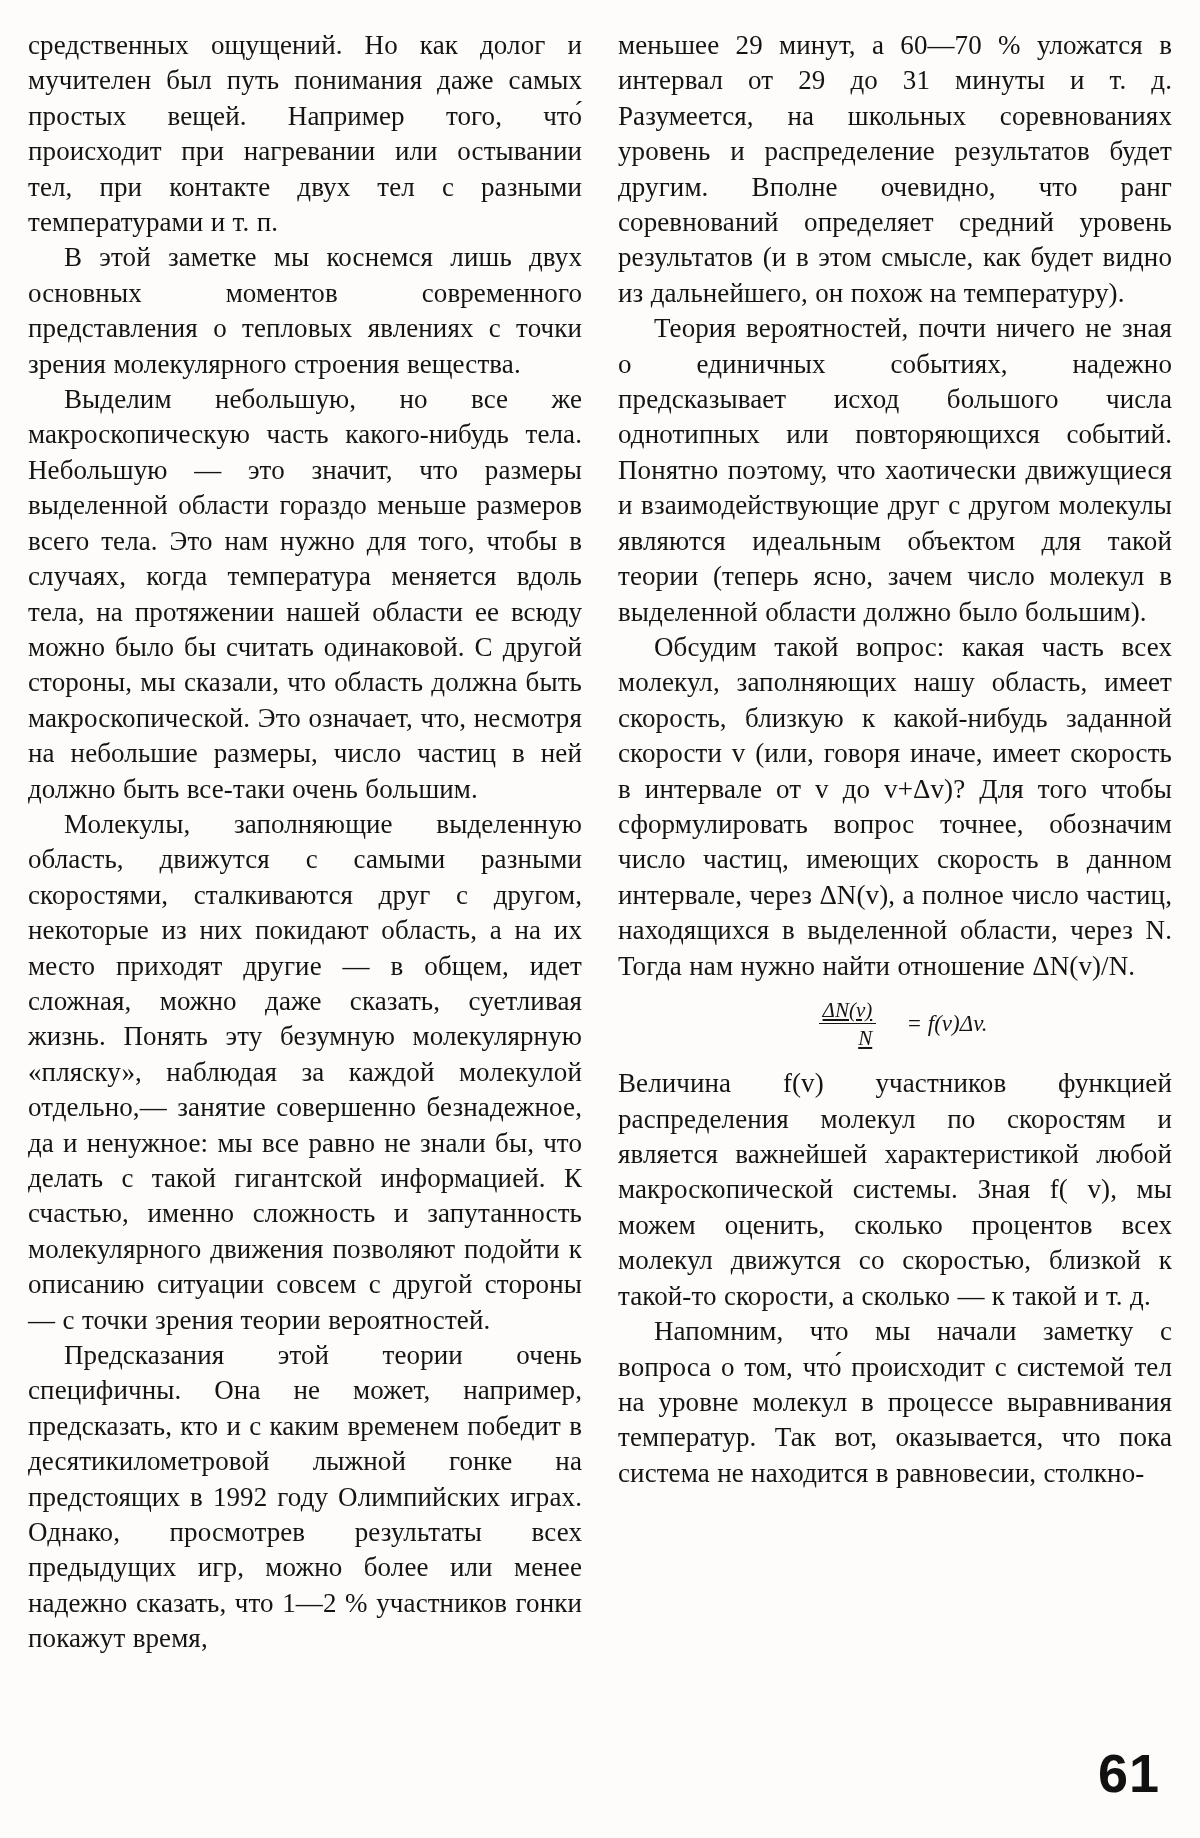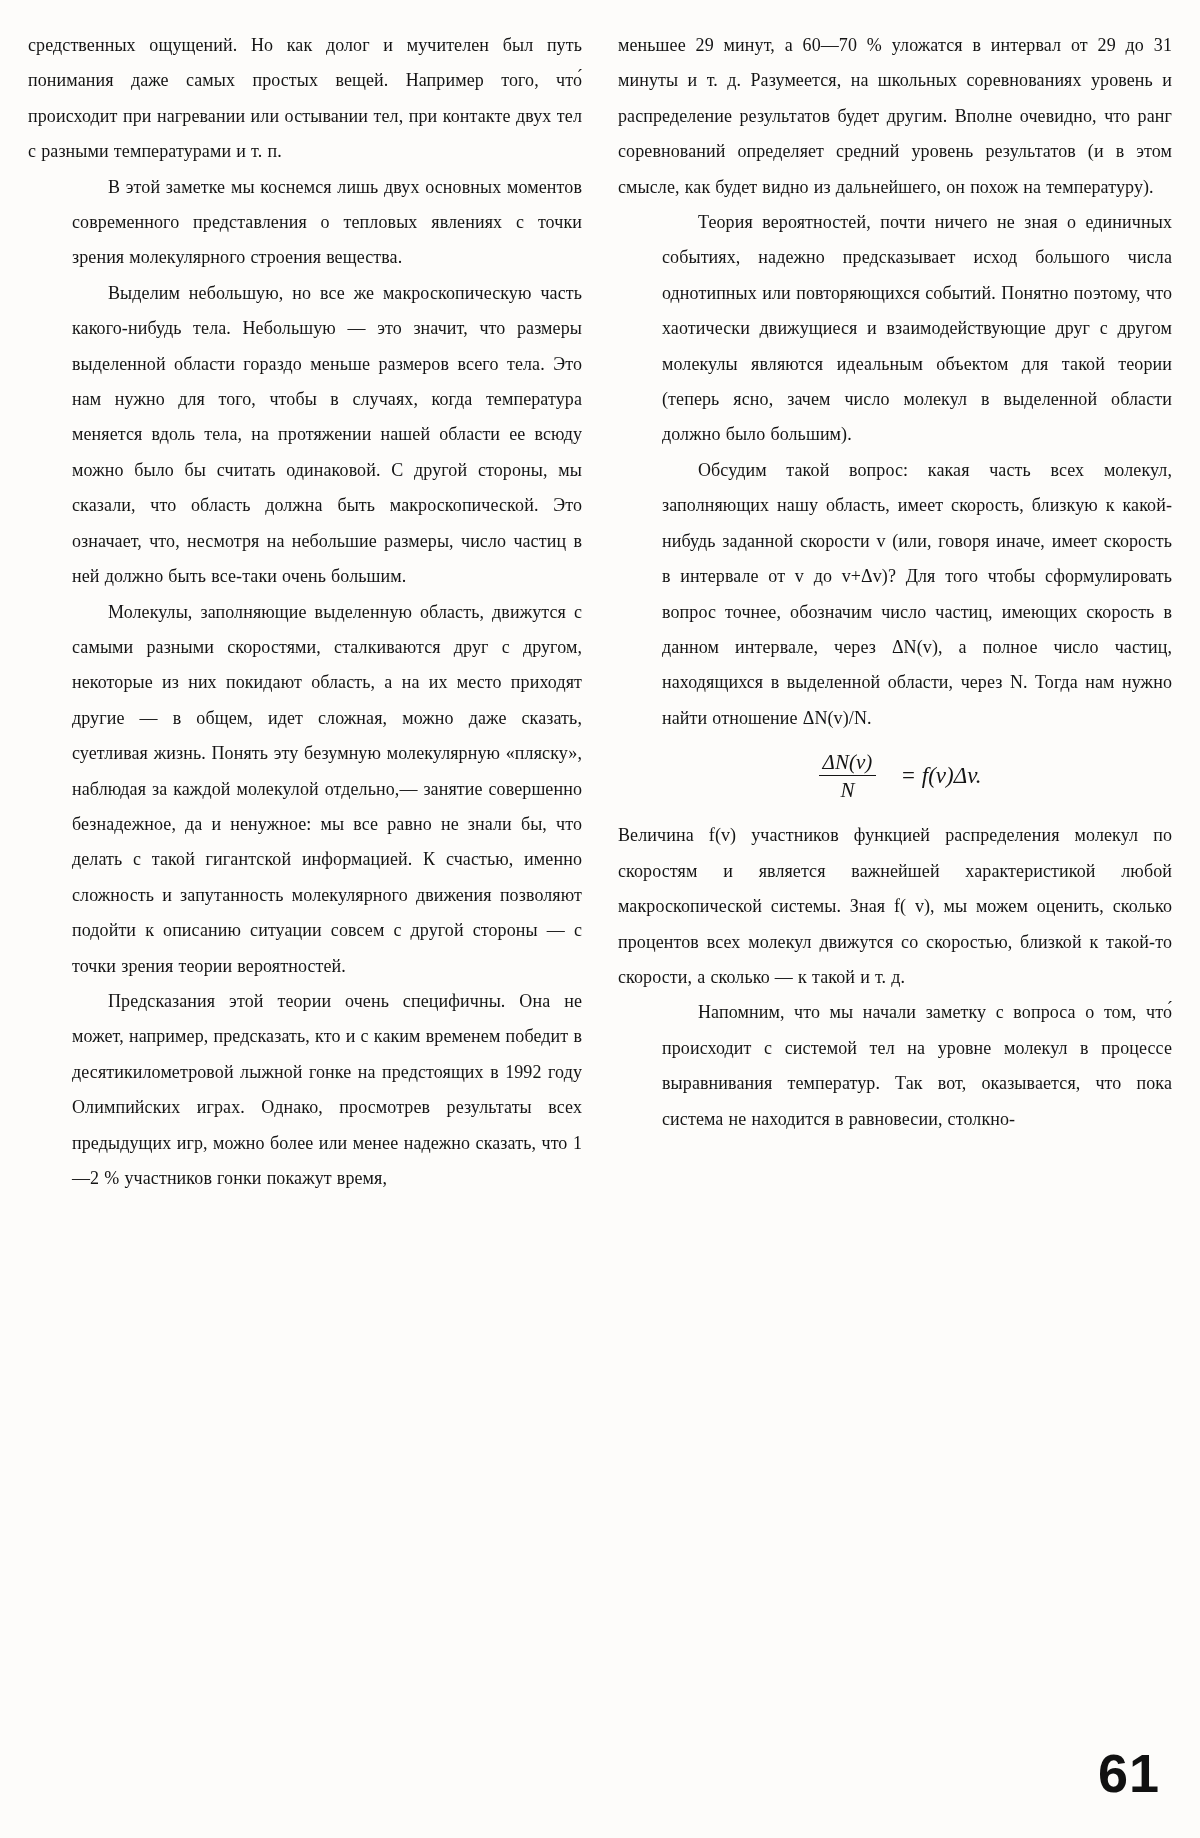--- a/index.html
+++ b/index.html
@@ -28,47 +28,47 @@
     top: 28px;
     width: 1144px;
     display: flex;
     gap: 36px;
   }
   .col {
     width: 554px;
   }
   p {
     margin: 0;
-    font-size: 18px;
+    font-size: 27px;
     line-height: 35.4px;
     text-align: justify;
     text-justify: inter-word;
     letter-spacing: 0.1px;
     word-spacing: 0.5px;
     hyphens: manual;
   }
   p.indent {
     text-indent: 36px;
-    margin-left: 44px;
   }
   p + p {
     margin-top: 0px;
   }
   .formula {
     margin: 14px 0 16px 0;
     text-align: center;
     font-family: "Liberation Serif", serif;
     font-size: 25px;
     font-style: italic;
   }
   .frac {
     display: inline-block;
     vertical-align: middle;
-    text-align: center;
-    margin: 0 10px;
+    text-align: right;
+    margin: 0 16px;
+    text-decoration: underline;
   }
   .frac .num {
     display: block;
     font-size: 21px;
     padding: 0 4px 1px 4px;
     border-bottom: 1.6px solid #141414;
     line-height: 1.15;
   }
   .frac .den {
     display: block;

